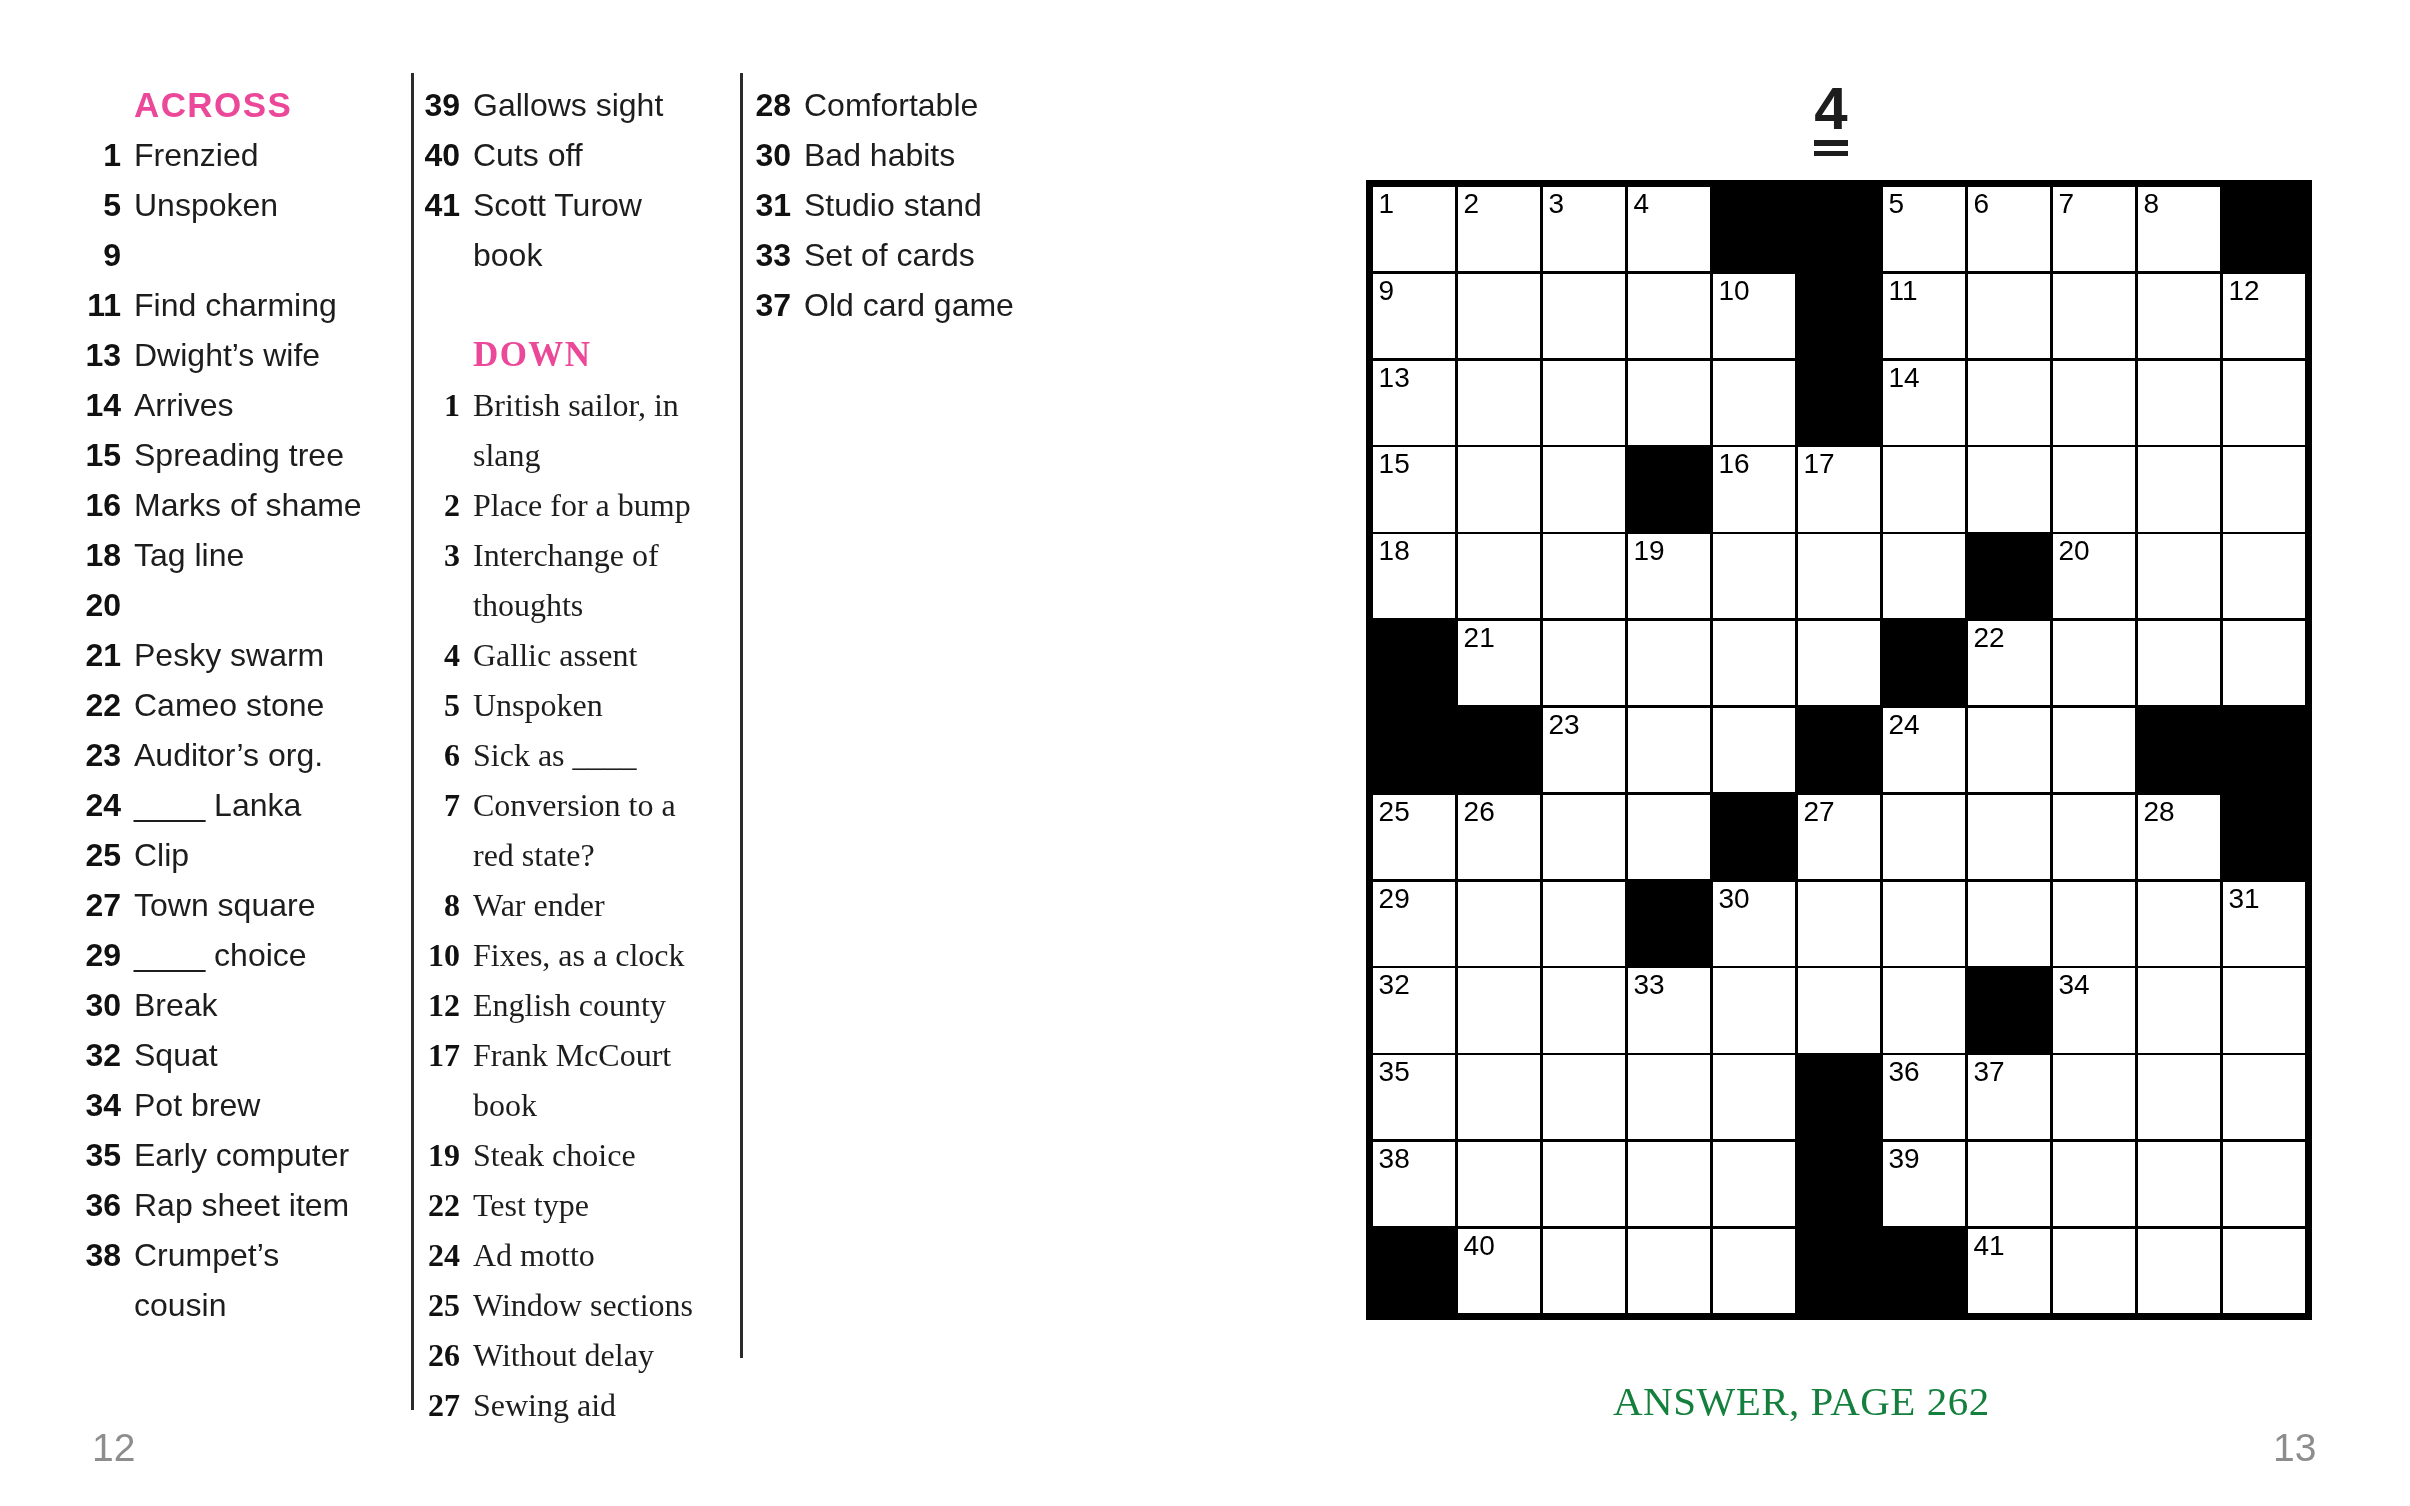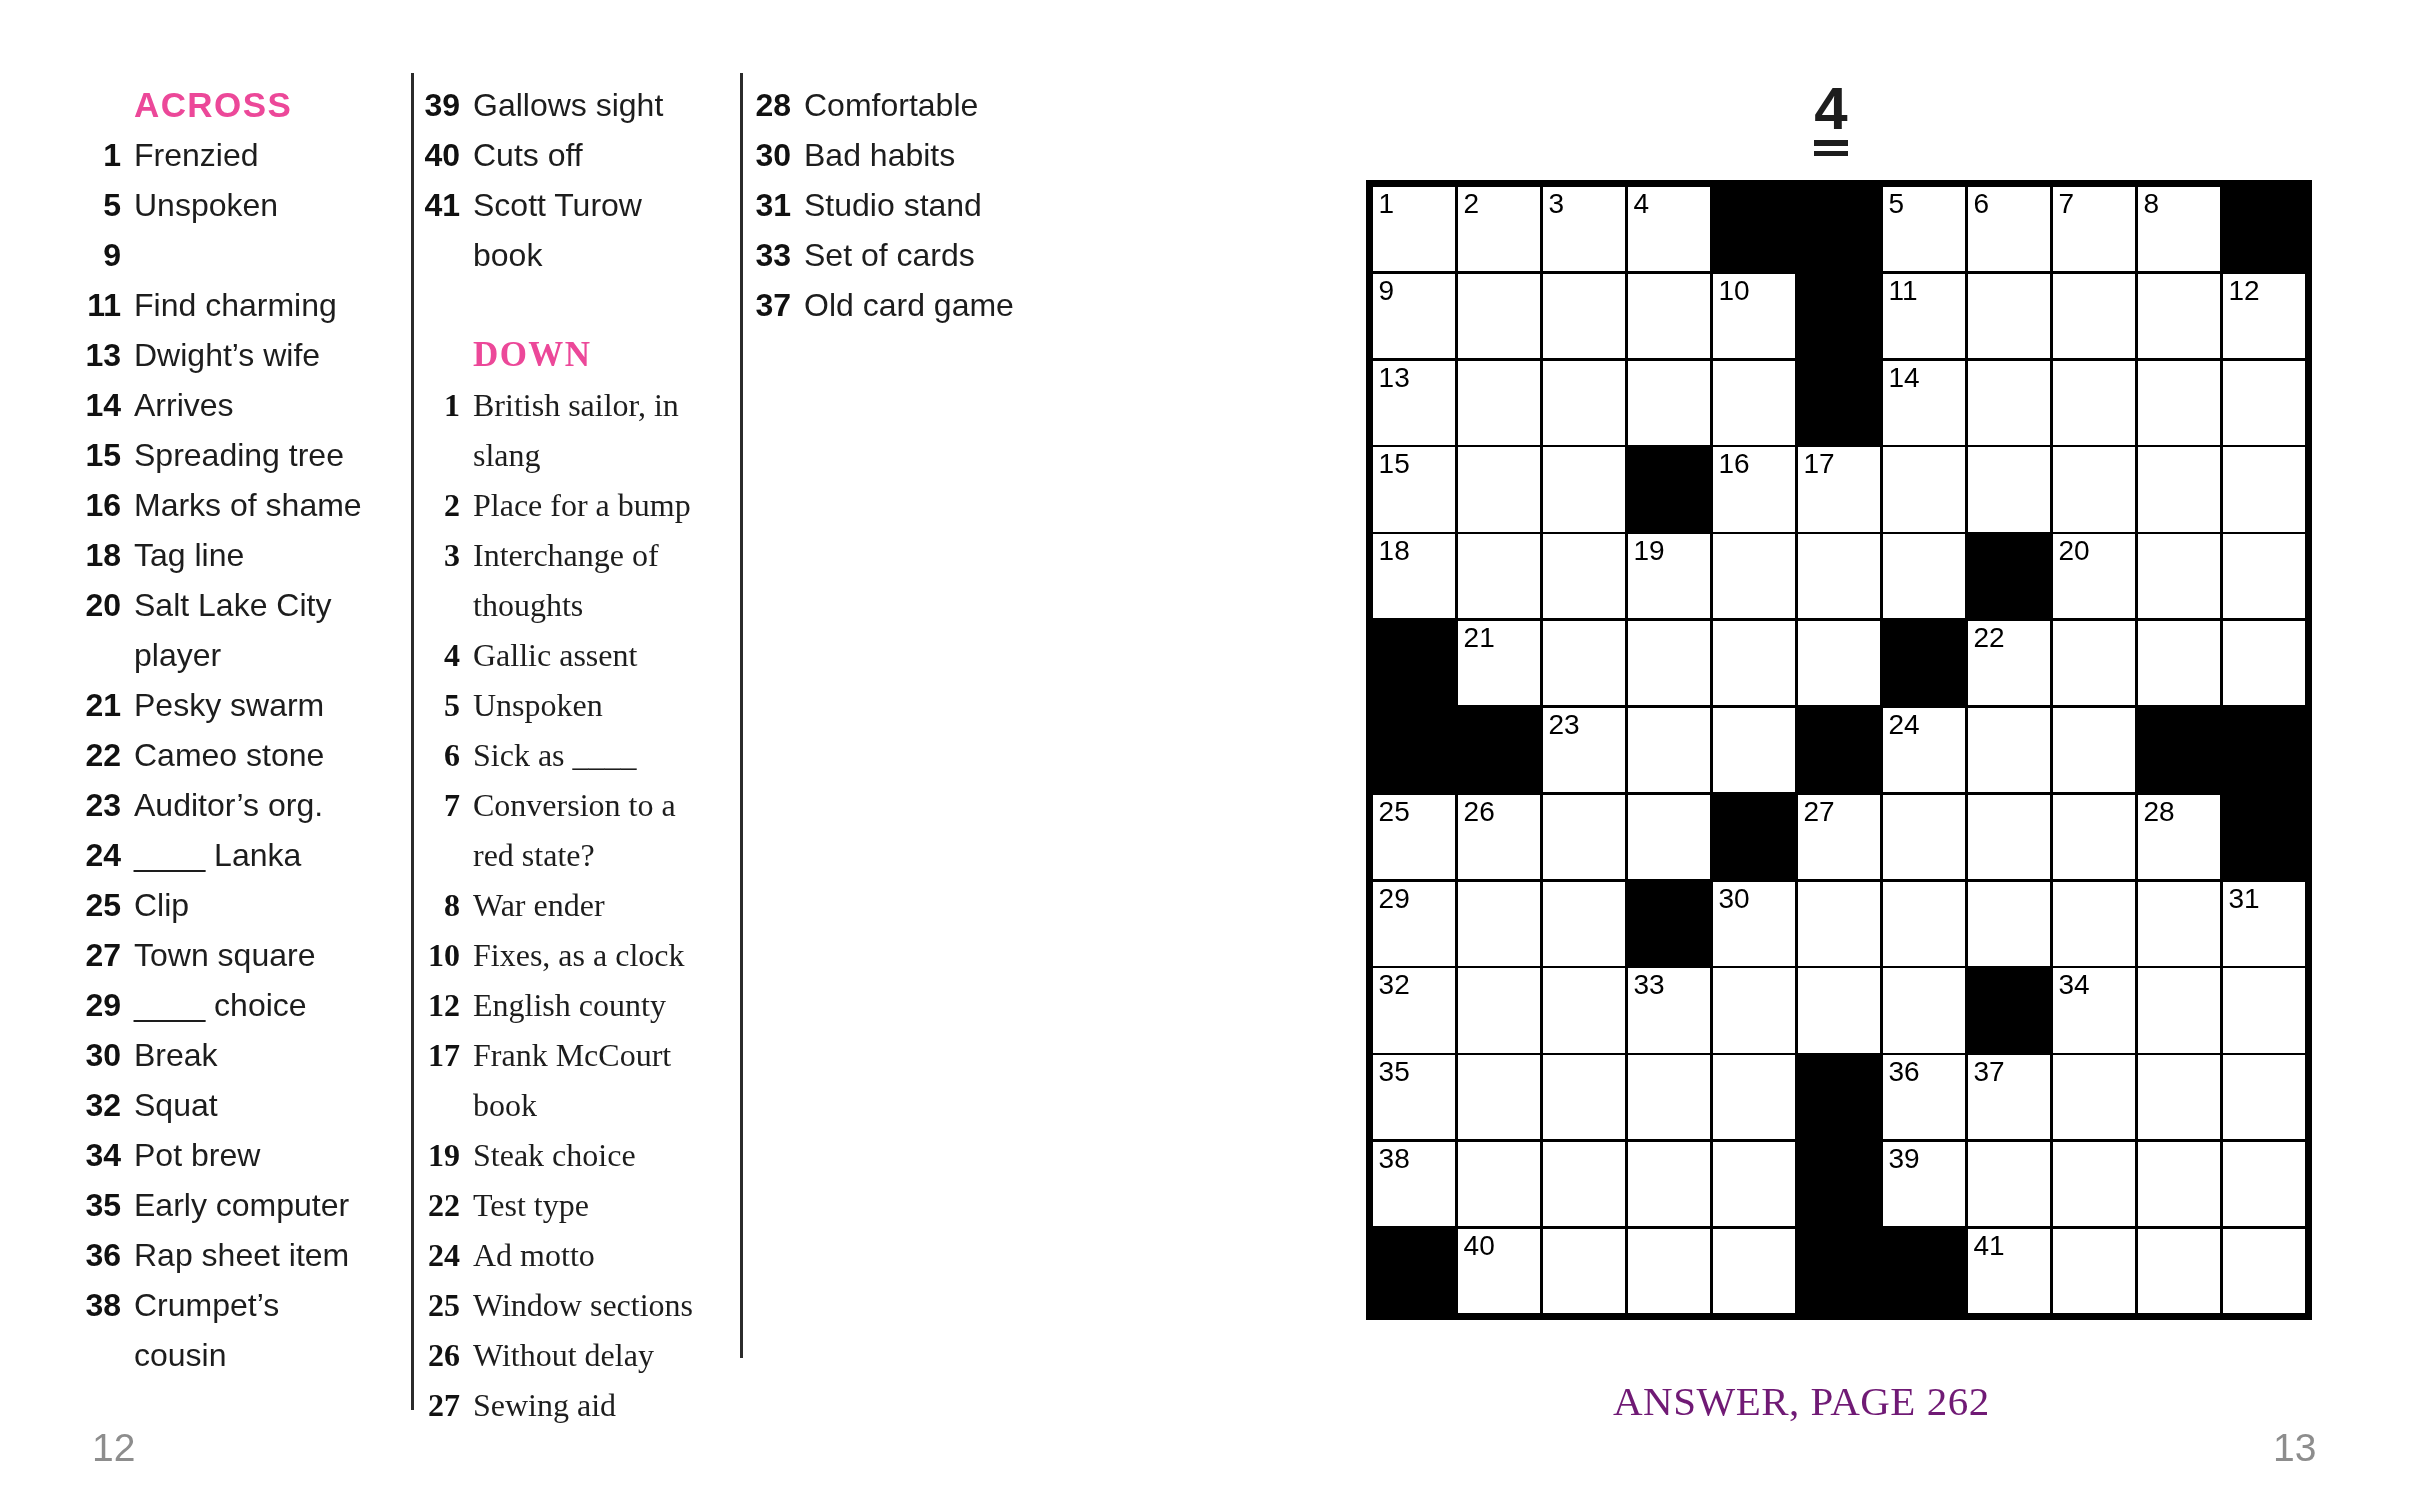--- a/index.html
+++ b/index.html
@@ -39,21 +39,21 @@
   }
   .cell{background:#fff;position:relative;}
   .cell.black{background:#000;}
   .cell .cnum{
     position:absolute;top:0px;left:5.6px;font-size:28px;line-height:34px;color:#000;
     font-family:"Liberation Sans",sans-serif;
   }
   
   .answer-note{
     position:absolute;left:1613px;top:1377px;
-    font-family:"Liberation Serif",serif;font-size:41px;letter-spacing:0.5px;color:#701a75;
+    font-family:"Liberation Serif",serif;font-size:41px;letter-spacing:0.5px;color:#15803d;
   }
   .page-num{position:absolute;top:1426px;font-size:39px;color:#8d8d8d;}
   #page-num-left{left:92px;}
   #page-num-right{left:2273px;}
 </style>
 </head>
 <body>
 
 <div class="clue-col" id="clue-col-0">
     <div class="section">
@@ -88,21 +88,20 @@
       <div class="clue">
         <span class="num">16</span>
         <span class="txt">Marks of shame</span>
       </div>
       <div class="clue">
         <span class="num">18</span>
         <span class="txt">Tag line</span>
       </div>
       <div class="clue">
         <span class="num">20</span>
-        <span class="txt">Salt Lake City<br>player</span>
       </div>
       <div class="clue">
         <span class="num">21</span>
         <span class="txt">Pesky swarm</span>
       </div>
       <div class="clue">
         <span class="num">22</span>
         <span class="txt">Cameo stone</span>
       </div>
       <div class="clue">

